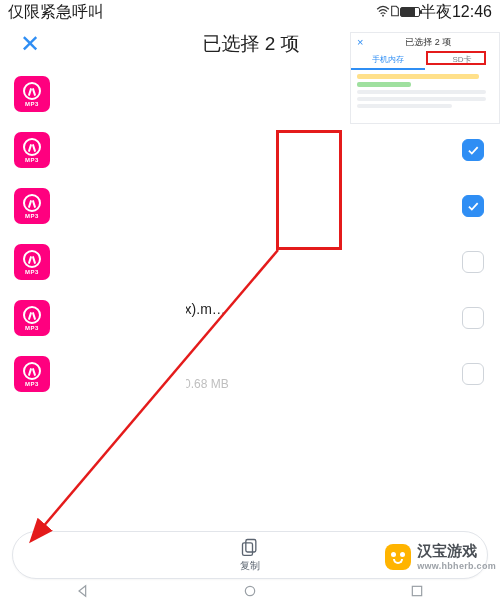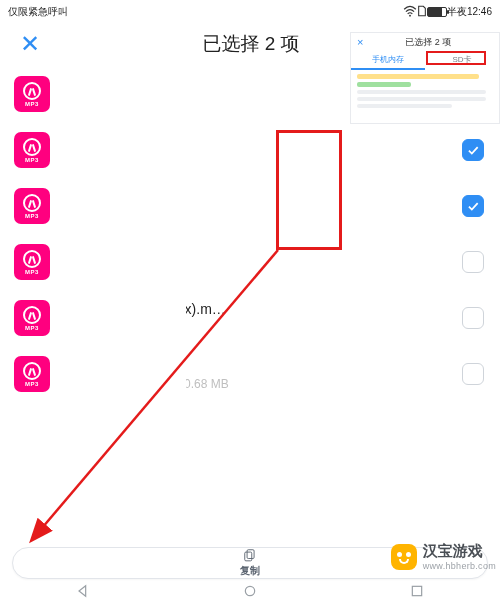--- a/index.html
+++ b/index.html
@@ -1,19 +1,19 @@
 <!DOCTYPE html>
 <html><head>
 <meta charset="utf-8">
 <style>
   * { box-sizing: border-box; margin: 0; padding: 0; font-family: -apple-system, "Helvetica Neue", Arial, sans-serif; }
   body { width: 500px; height: 607px; background: #fff; position: relative; overflow: hidden; }
 
   
-  .statusbar { height: 22px; padding: 2px 8px 0; display: flex; align-items: center; font-size: 10px; color:#1a1a1a; }
+  .statusbar { height: 22px; padding: 2px 8px 0; display: flex; align-items: center; font-size: 16px; color:#1a1a1a; }
   .statusbar-left { flex: 1; }
   .statusbar-right { display:flex; align-items:center; }
   .sb-icon { display:inline-block; }
   .battery { display:inline-block; width:20px; height:10px; border:1px solid #333; border-radius:2px; position:relative; }
   .battery:after { content:""; position:absolute; right:-3px; top:2px; width:2px; height:4px; background:#333; border-radius:1px;}
   .battery i { display:block; height:100%; width:80%; background:#333; }
 
   
   .titlebar { height: 44px; display:flex; align-items:center; padding:0 14px; }
   .close-x { font-size:24px; color:#2f8ef4; line-height:1; padding:4px 6px; cursor:pointer; }
@@ -40,24 +40,23 @@
     width:22px; height:22px; border:1.5px solid #cfd4da; border-radius:6px; background:#fff;
     display:flex; align-items:center; justify-content:center; cursor:pointer;
   }
   .check.checked { background:#2f8ef4; border-color:#2f8ef4;}
   .check.checked svg { display:block; }
   .check svg { display:none; width:14px; height:14px; stroke:#fff; stroke-width:3; fill:none; }
 
   
   .bottom-wrap { position:absolute; left:0; right:0; bottom:28px; padding:0 12px; }
   .bottombar {
-    height:32px; border:1px solid #e2e5ea; border-radius:28px; background:#fff;
-    display:flex; justify-content:space-around;
+    height:48px; border:1px solid #e2e5ea; border-radius:28px; background:#fff;
+    display:flex; align-items:center; justify-content:space-around;
     box-shadow:0 1px 2px rgba(0,0,0,.04);
-    font-weight:bold;
   }
   .bbtn { display:flex; flex-direction:column; align-items:center; gap:2px; color:#5b6470; font-size:10px; cursor:pointer; width:50px;}
   .bbtn .ico { width:20px; height:20px; stroke:#5b6470; fill:none; stroke-width:1.6; }
 
   
   .navbar { position:absolute; left:0; right:0; bottom:0; height:28px;
     display:flex; align-items:center; justify-content:space-around; }
   .navbar svg { width:16px; height:16px; stroke:#9aa0a6; fill:none; stroke-width:1.8;}
 
   
@@ -75,21 +74,21 @@
   .thumb .t-tab  { flex:1; text-align:center; padding:3px 0;}
   .thumb .t-tab.active { color:#2f8ef4; border-bottom:2px solid #2f8ef4;}
   .thumb .t-redbox { border:2px solid #e41b1b; position:absolute; top:18px; left:75px; width:60px; height:14px;}
   .thumb .t-body { padding:4px 6px;}
   .thumb .t-line { height:5px; border-radius:2px; margin-bottom:3px;}
 
   .watermark {
     position:absolute; right:4px; bottom:36px; display:flex; align-items:center; gap:6px;
     font-size:15px; font-weight:700; color:#4a4f55; pointer-events:none;
   }
-  .watermark .wm-url { font-size:9px; font-weight:400; color:#9da2a8; display:block; letter-spacing:.3px;}
+  .watermark .wm-url { font-size:9px; font-weight:700; color:#9da2a8; display:block; letter-spacing:.3px;}
   .wm-logo {
     width:26px; height:26px; border-radius:8px; background:#ffb400; position:relative;
   }
   .wm-logo:before, .wm-logo:after{
     content:""; position:absolute; width:5px; height:5px; background:#fff; border-radius:50%;
     top:8px;
   }
   .wm-logo:before{ left:6px;} .wm-logo:after{ right:6px;}
   .wm-logo i{ position:absolute; left:8px; right:8px; bottom:6px; height:5px; border:2px solid #fff;
     border-top:none; border-radius:0 0 8px 8px;}

